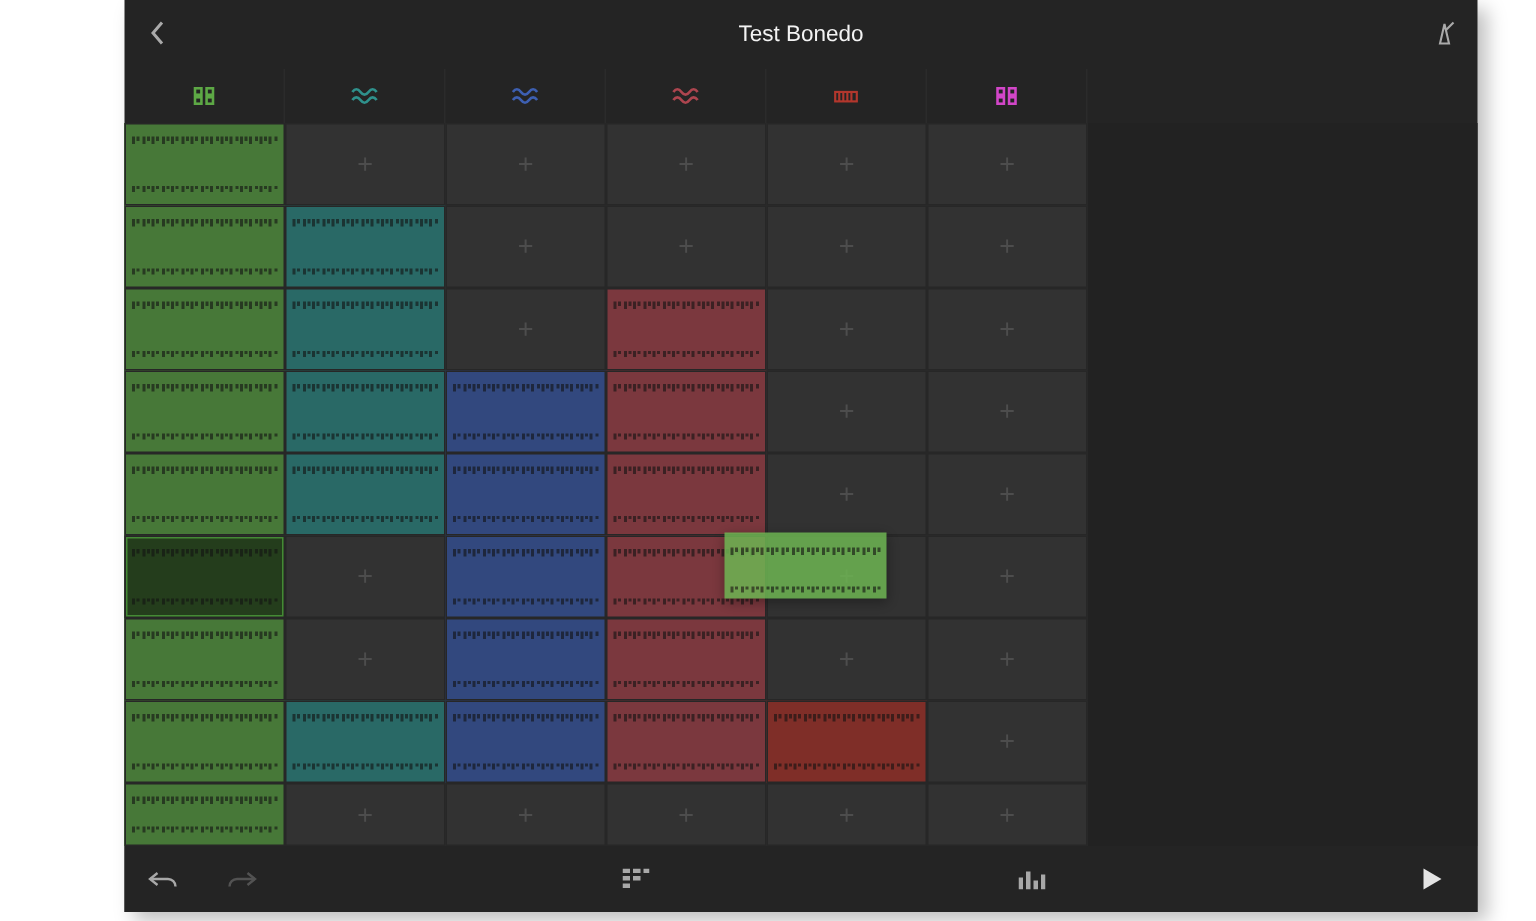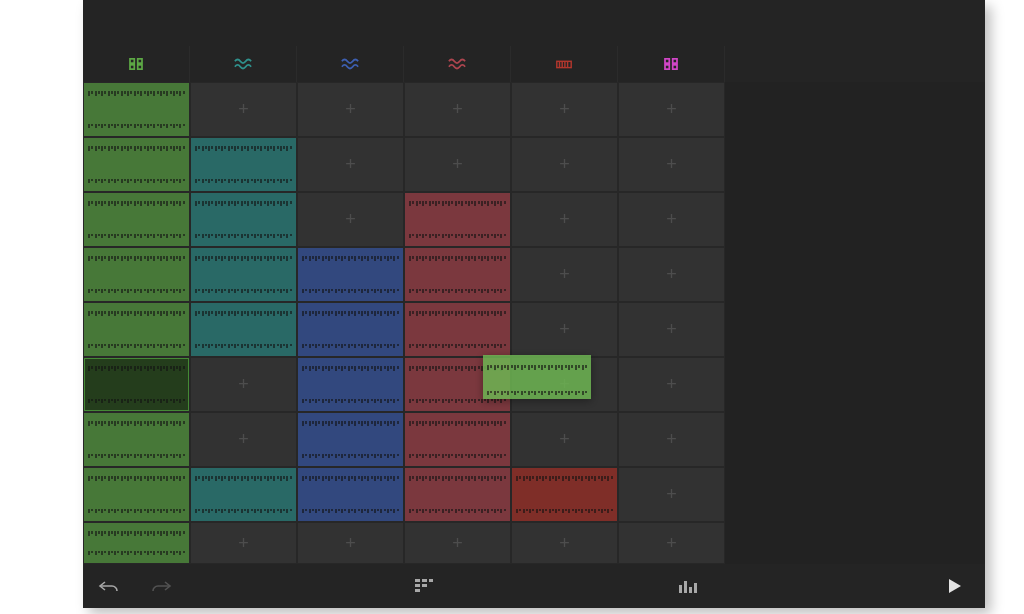--- a/index.html
+++ b/index.html
@@ -159,20 +159,34 @@
   
   .tk-icon { width:18px; height:12px; }
 
 </style>
 </head>
 <body>
 
 <div class="shell">
   <div class="device">
 
+    <div class="topbar">
+      <div class="back">
+        <svg width="12" height="18" viewBox="0 0 12 18" fill="none" stroke="#aaa" stroke-width="2">
+          <polyline points="9,2 3,9 9,16"></polyline>
+        </svg>
+      </div>
+      <div class="title">Test Bonedo</div>
+      <div class="metronome">
+        <svg width="18" height="18" viewBox="0 0 18 18" fill="none" stroke="#aaa" stroke-width="1.4">
+          <path d="M6 16 L9 3 L12 16 Z"></path>
+            <line x1="10" y1="7" x2="15" y2="2"></line>
+        </svg>
+      </div>
+    </div>
 
     <div class="grid-area">
       <div class="track-headers" id="track-headers">
           <div class="track-hd" style="left: 0px; width: 107px;">
             <svg class="tk-icon" viewBox="0 0 18 14" fill="none" stroke="#5da845" stroke-width="2">
       <rect x="2" y="1" width="5" height="5"></rect>
               <rect x="11" y="1" width="5" height="5"></rect>
       <rect x="2" y="8" width="5" height="5"></rect>
               <rect x="11" y="8" width="5" height="5"></rect>
             </svg>

